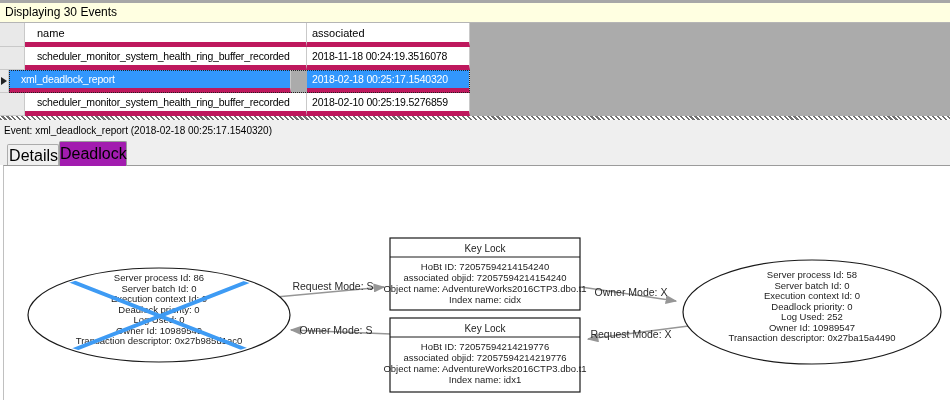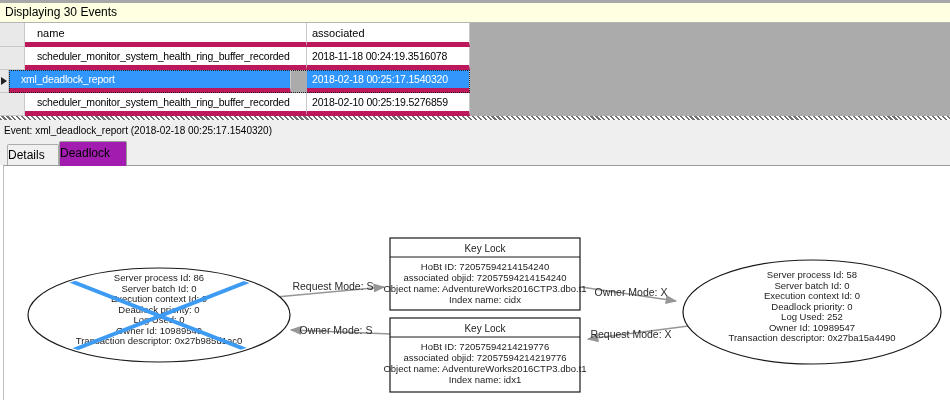--- a/index.html
+++ b/index.html
@@ -37,21 +37,21 @@
   
   .splitter { position:absolute; left:0; top:116px; width:950px; height:4px; background:#fff;
     background-image:repeating-linear-gradient(45deg,#6f6f6f 0 1.5px,#ffffff 1.5px 3.5px); }
 
   
   .event-bar { position:absolute; left:0; top:120px; width:950px; height:21px; background:var(--panel-bg);
     font-size:10px; line-height:21px; padding-left:4px; color:#000; }
 
   
   .tab-strip { position:absolute; left:0; top:141px; width:950px; height:24px; background:var(--panel-bg); }
-  .tab { position:absolute; font-size:12px; text-align:left; color:#000; }
+  .tab { position:absolute; font-size:16px; text-align:right; color:#000; }
   .tab.inactive { left:7px; top:3px; height:21px; width:52px; line-height:21px;
     background:#f0f0f0; border:1px solid #acacac; border-bottom:none; border-radius:2px 2px 0 0; }
   .tab.active { left:59px; top:0; height:25px; width:68px; line-height:23px;
     background:#a21caf; border:1px solid #9b9b9b; border-bottom:none; border-radius:2px 2px 0 0; z-index:3; }
 
   
   .pane { position:absolute; left:3px; top:165px; width:947px; height:235px; background:#fff;
     border-top:1px solid #9b9b9b; border-left:1px solid #c0c0c0; }
 
   .graph { position:absolute; left:0; top:166px; width:950px; height:234px; z-index:2; }

